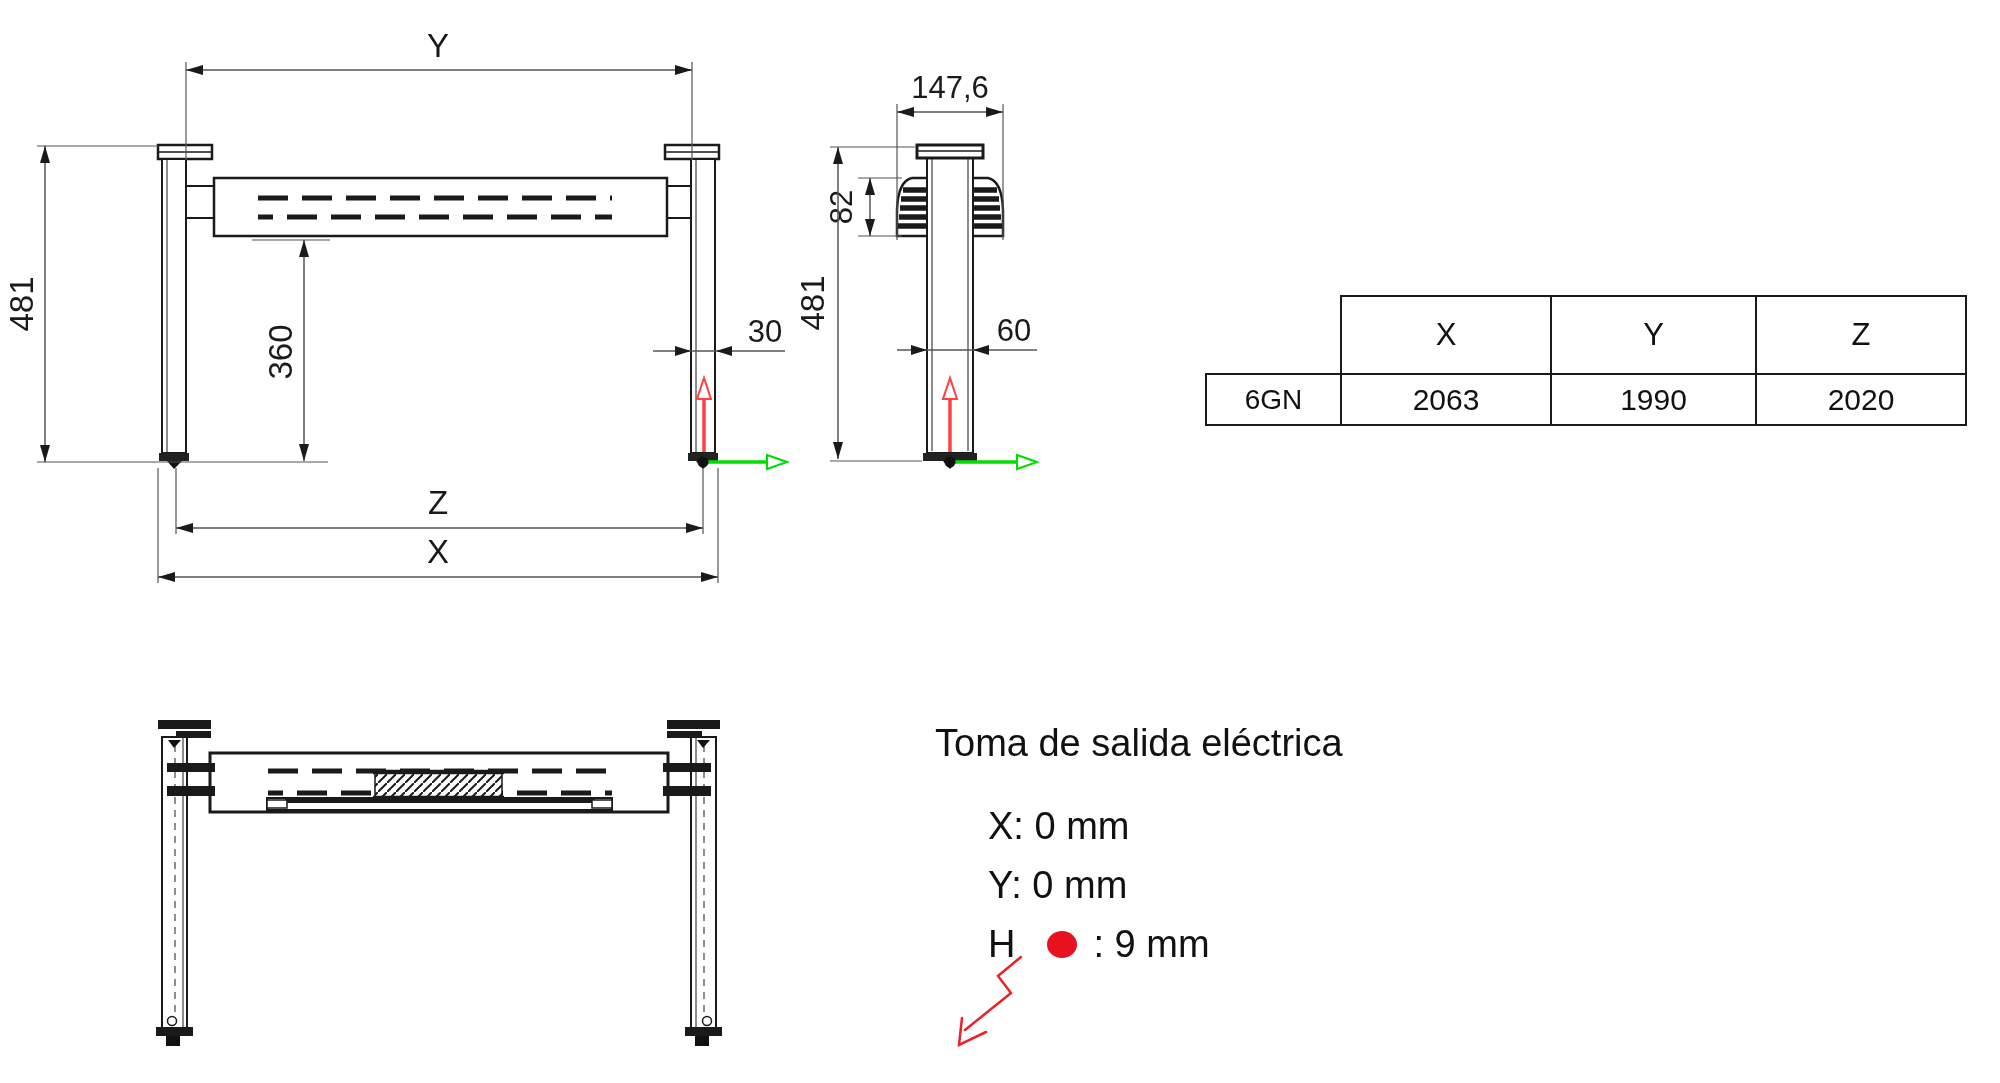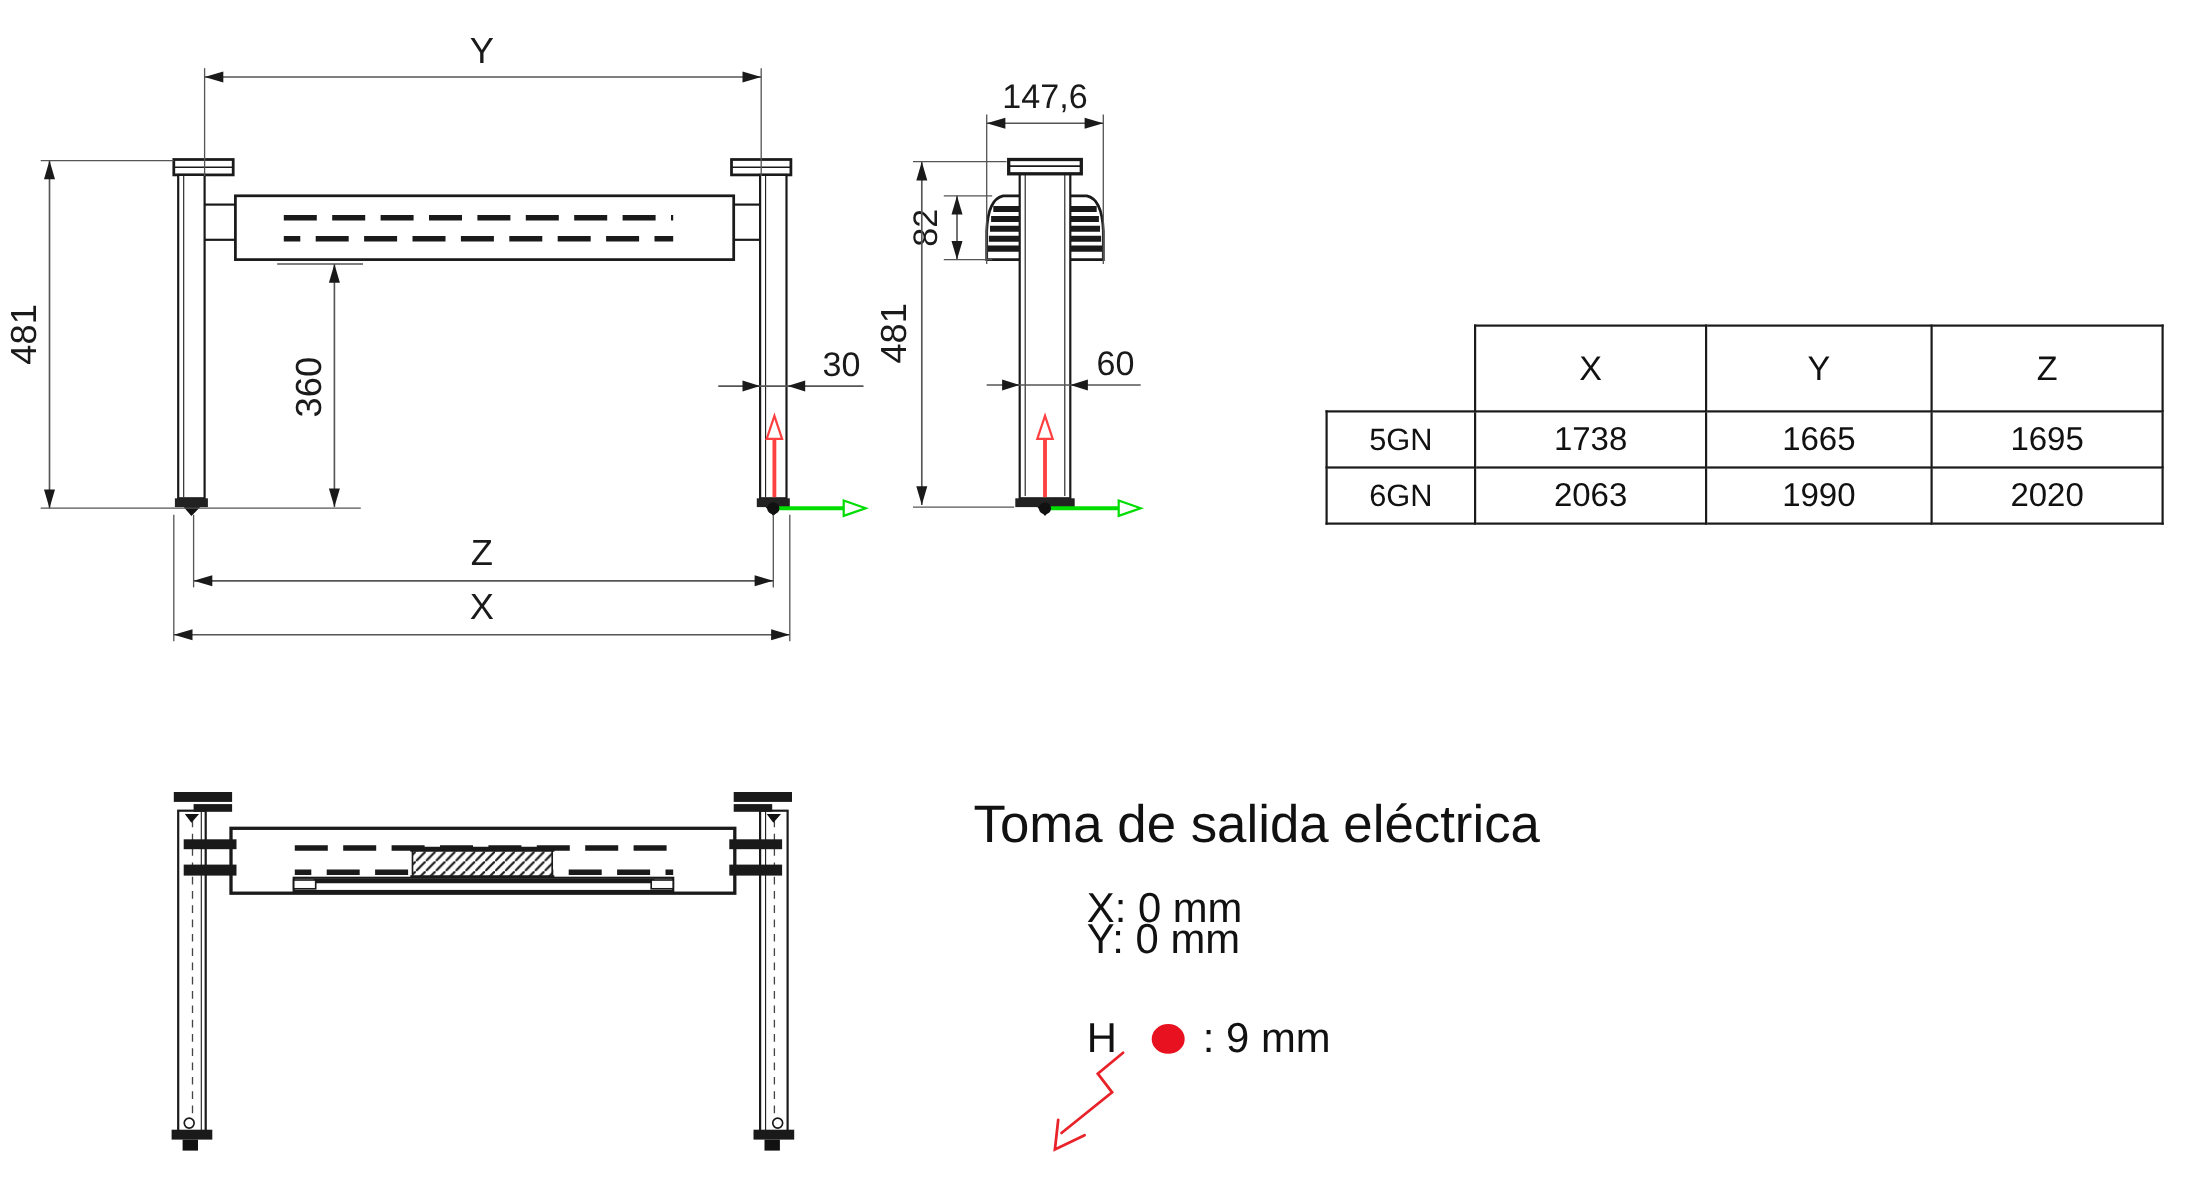--- a/index.html
+++ b/index.html
@@ -9,24 +9,24 @@
   .dim-label-sm{font-family:"Liberation Sans",sans-serif;font-size:31px;fill:#1a1a1a;}
   
   #size-table{position:absolute;left:1205px;top:295px;border-collapse:collapse;table-layout:fixed;}
   #size-table td,#size-table th{border:2px solid #1a1a1a;text-align:center;vertical-align:middle;
       font-family:"Liberation Sans",sans-serif;font-weight:normal;background:#fff;padding:0;}
   #size-table th{height:76px;font-size:31px;}
   #size-table td{height:49px;font-size:30px;}
   #size-table td.model{font-size:28px;}
   #size-table .corner{border:none;background:transparent;}
   
-  .outlet-title{position:absolute;left:885px;top:722px;font-size:48px;white-space:nowrap;}
+  .outlet-title{position:absolute;left:935px;top:722px;font-size:38px;white-space:nowrap;}
   .outlet-line{position:absolute;left:952px;font-size:38px;white-space:nowrap;display:flex;align-items:center;height:44px;margin-left:36px;}
   #outlet-line-x{top:804px;}
-  #outlet-line-y{top:832px;}
+  #outlet-line-y{top:863px;}
   #outlet-line-h{top:922px;}
   .marker-dot{display:inline-block;width:30px;height:27px;border-radius:50%;margin:0 16px 0 32px;}
 </style>
 </head>
 <body>
 
 <svg id="drawing" width="2000" height="1083" viewBox="0 0 2000 1083">
   <defs>
     <pattern id="hatch" width="9" height="9" patternUnits="userSpaceOnUse">
       <path d="M-1,10 L10,-1" stroke="#1a1a1a" stroke-width="2"></path>
@@ -250,26 +250,20 @@
       <col style="width:210px">
   </colgroup>
   <tbody>
       <tr>
     <th class="corner"></th>
     <th>X</th>
     <th>Y</th>
     <th>Z</th>
   </tr>
   <tr>
-    <td class="model">5GN</td>
-    <td>1738</td>
-    <td>1665</td>
-    <td>1695</td>
-  </tr>
-  <tr>
     <td class="model">6GN</td>
     <td>2063</td>
     <td>1990</td>
     <td>2020</td>
   </tr>
 </tbody>
   </table>
 
 <div class="outlet-title">Toma de salida eléctrica</div>
 <div class="outlet-line" id="outlet-line-x">X: 0 mm</div>

